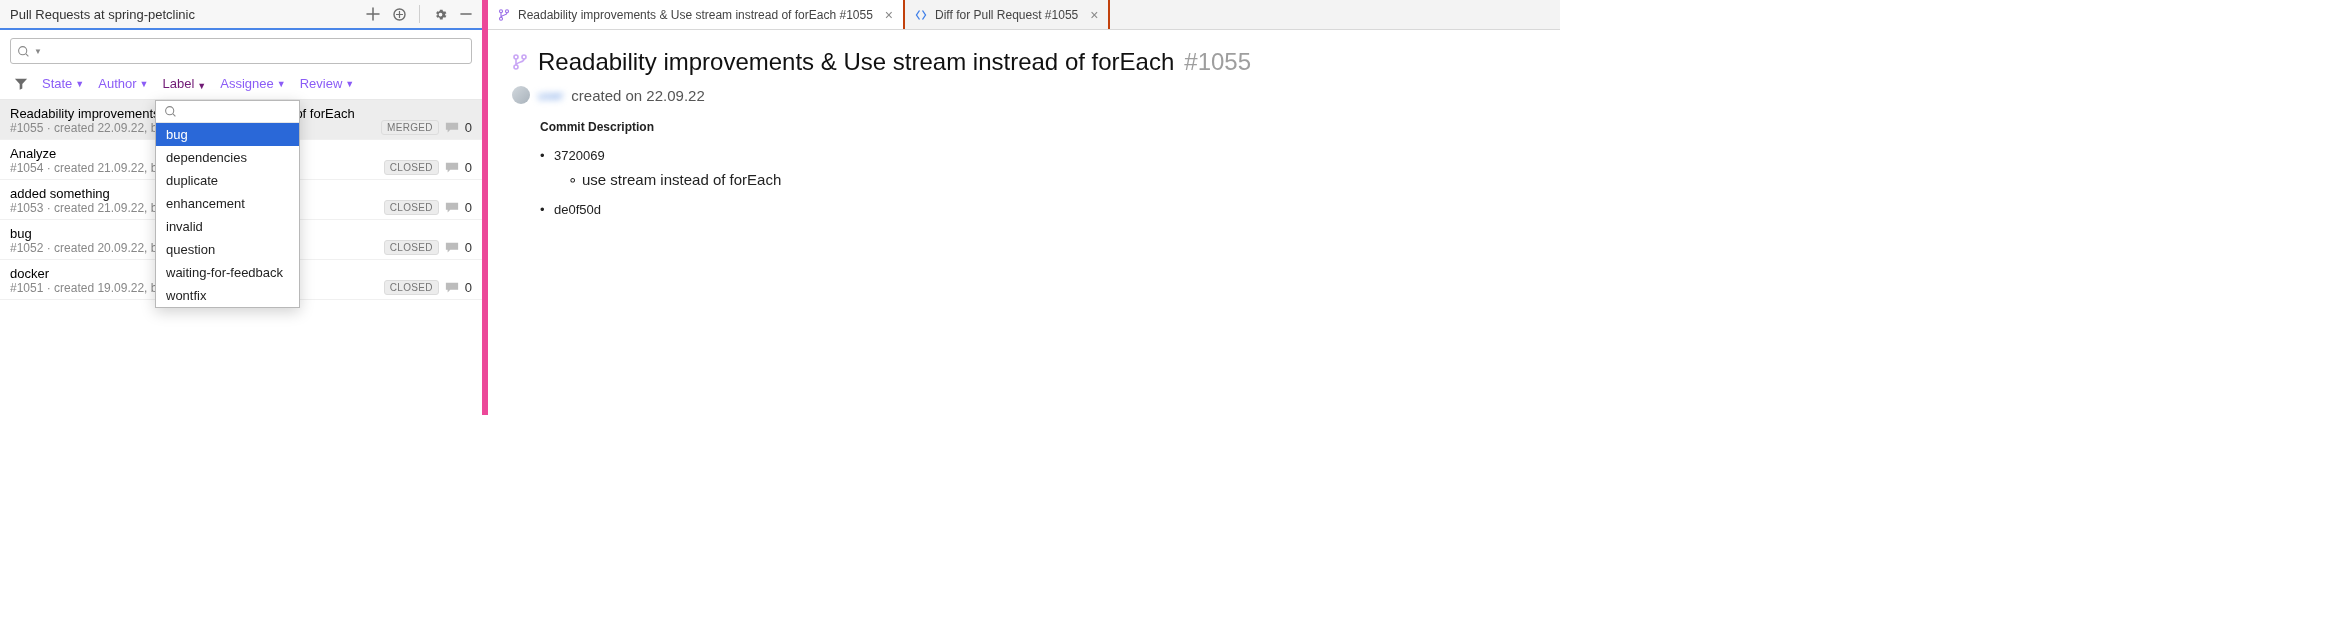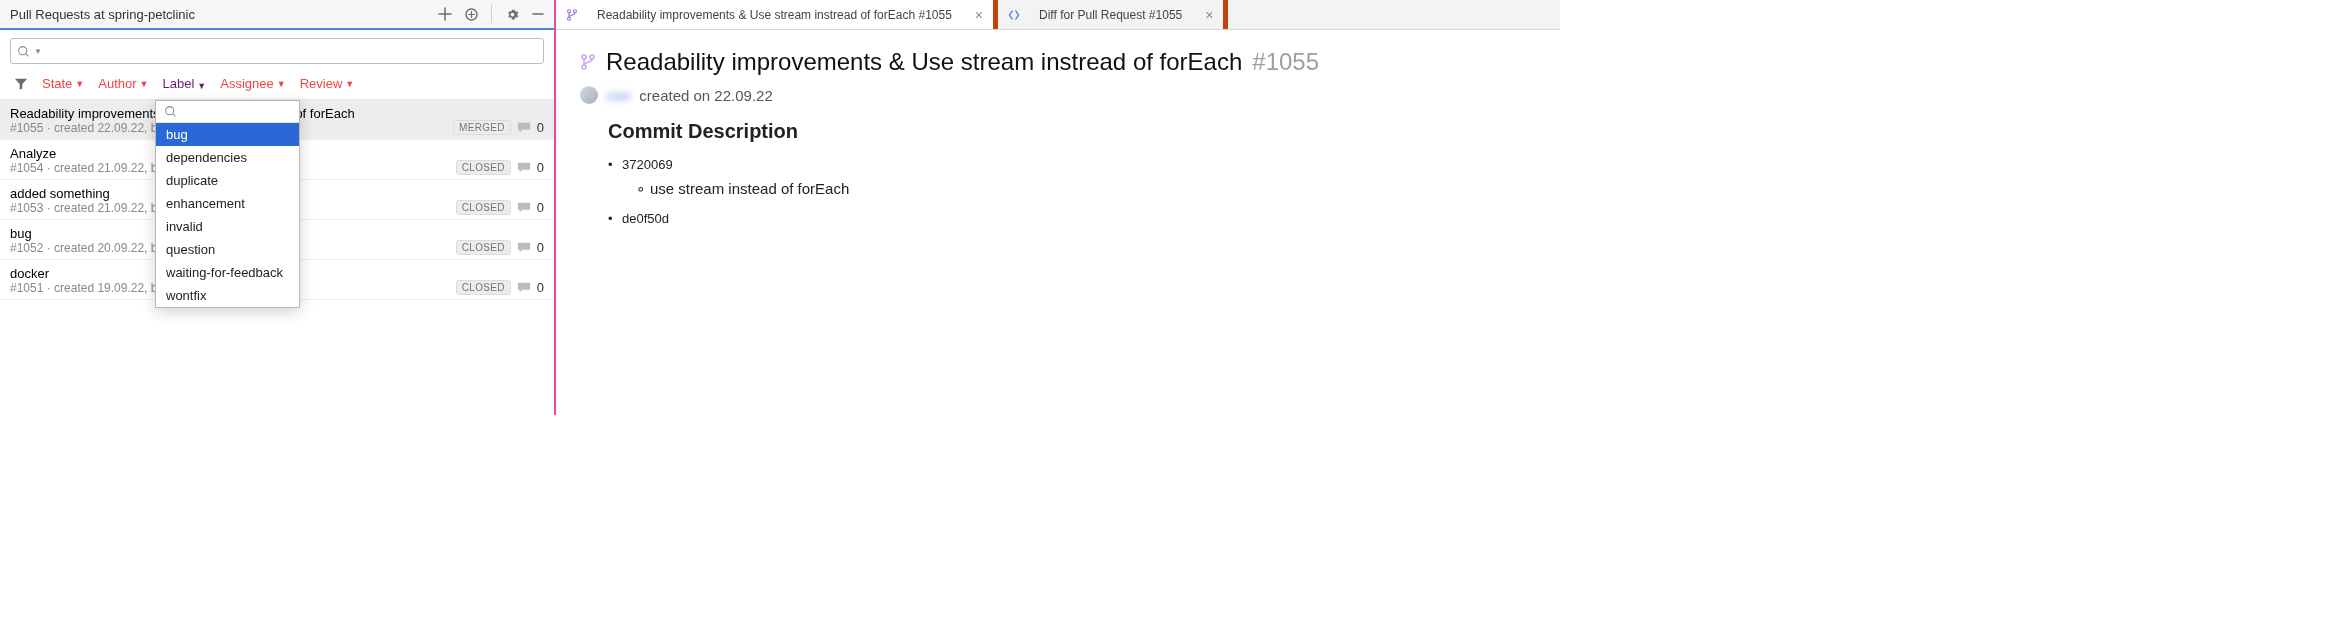--- a/index.html
+++ b/index.html
@@ -11,22 +11,22 @@
       font-family: -apple-system, BlinkMacSystemFont, "Segoe UI", Arial, sans-serif;
       font-size: 13px;
       color: #222;
       background: #fff;
       display: flex;
       width: 1560px;
       height: 415px;
       overflow: hidden;
     }
     .panel-left {
-      width: 556px;
-      border-right: 2px solid #ec4899;
+      width: 488px;
+      border-right: 6px solid #ec4899;
       display: flex;
       flex-direction: column;
       background: #fff;
     }
     .panel-header {
       display: flex;
       align-items: center;
       padding: 4px 8px 4px 10px;
       height: 30px;
       background: #f7f7f7;
@@ -78,21 +78,21 @@
       align-items: center;
       gap: 14px;
       padding: 6px 10px 8px 14px;
       border-bottom: 1px solid #e8e8e8;
     }
     .filter-item {
       display: flex;
       align-items: center;
       gap: 3px;
       font-size: 13px;
-      color: #ef4444;
+      color: #8b5cf6;
       cursor: pointer;
     }
     .filter-item.active {
       color: #701a75;
       font-weight: 400;
       align-items: flex-end;
     }
     .filter-chevron {
       font-size: 9px;
     }
@@ -185,25 +185,25 @@
     }
     .tabs-row {
       display: flex;
       height: 30px;
       background: #f3f3f3;
       border-bottom: 1px solid #d8d8d8;
     }
     .tab {
       display: flex;
       align-items: center;
-      gap: 19px;
+      gap: 8px;
       padding: 0 10px;
       font-size: 12px;
       color: #444;
-      border-right: 5px solid #c2410c;
+      border-right: 2px solid #c2410c;
       background: #f3f3f3;
       cursor: pointer;
     }
     .tab.active {
       background: #fff;
     }
     .tab-close {
       color: #888;
       font-size: 14px;
       padding-left: 4px;
@@ -251,21 +251,21 @@
     }
     .created-on {
       color: #555;
       font-size: 15px;
     }
     .commit-desc {
       margin-left: 28px;
       margin-top: 16px;
     }
     .commit-desc h3 {
-      font-size: 20px;
+      font-size: 12px;
       font-weight: 700;
       margin-bottom: 14px;
     }
     .commit-list {
       list-style: none;
     }
     .commit-sha {
       font-size: 13px;
       margin: 10px 0 6px 14px;
       position: relative;

